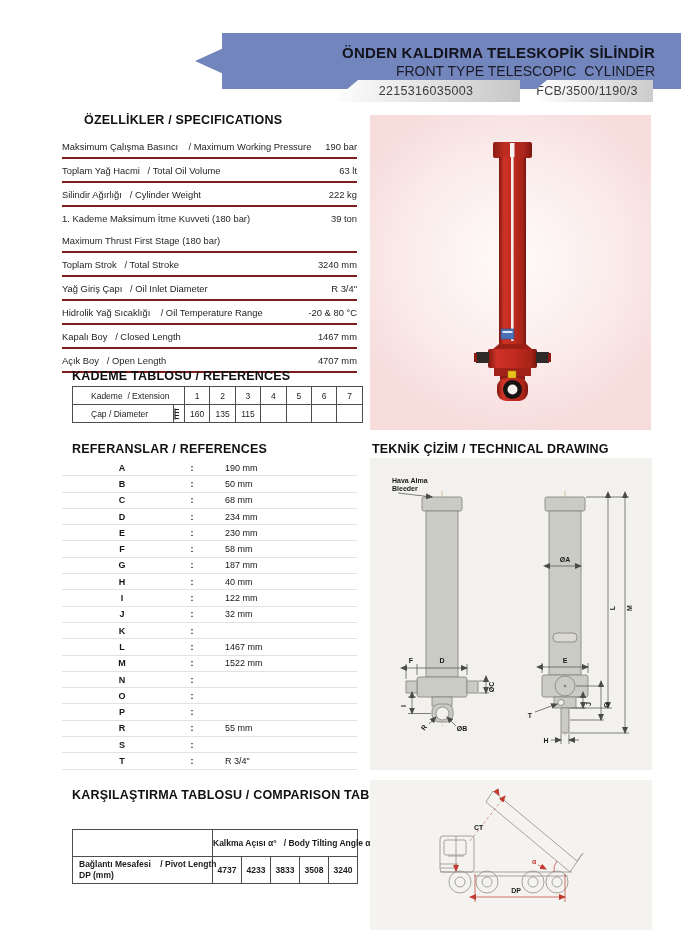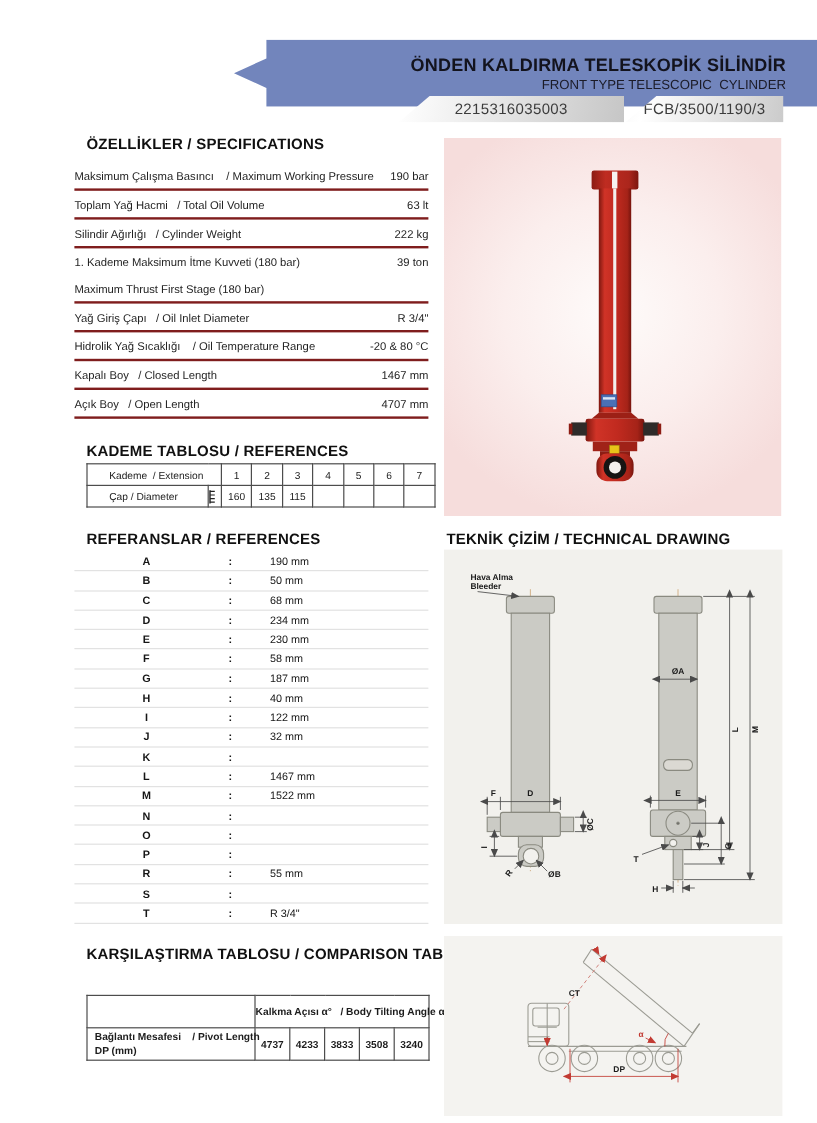--- a/index.html
+++ b/index.html
@@ -9,21 +9,21 @@
   }
   
   .banner{
     position:absolute;left:190px;top:33px;width:491px;height:56px;
     background:#7285bc;
     clip-path:polygon(32px 0,100% 0,100% 100%,32px 100%,32px 72%,5px 50%,32px 28%);
     display:flex;flex-direction:column;justify-content:center;align-items:flex-end;
     padding-right:26px;box-sizing:border-box;
   }
   .banner-title{font-size:15px;font-weight:bold;color:#13131d;letter-spacing:.2px;white-space:pre;}
-  .banner-subtitle{font-size:11px;color:#1b1b27;margin-top:2px;white-space:pre;}
+  .banner-subtitle{font-size:14px;color:#1b1b27;margin-top:2px;white-space:pre;}
   .code-bar{
     position:absolute;top:80px;height:22px;display:flex;align-items:center;justify-content:center;
     font-size:12.5px;color:#3c3c3c;letter-spacing:.3px;
   }
   .code-bar-1{left:332px;width:188px;background:linear-gradient(100deg,#ffffff 0%,#e6e6e6 45%,#c6c6c6 100%);
     clip-path:polygon(26px 0,100% 0,100% 100%,0 100%);}
   .code-bar-2{left:521px;width:132px;background:linear-gradient(100deg,#fafafa 0%,#ffffff 12%,#cbcbcb 100%);
     clip-path:polygon(26px 0,100% 0,100% 100%,0 100%);}
   
   .sec-heading{position:absolute;font-size:12.5px;font-weight:bold;color:#101010;letter-spacing:.2px;white-space:pre;}
@@ -76,41 +76,45 @@
   <div class="banner-title">ÖNDEN KALDIRMA TELESKOPİK SİLİNDİR</div>
   <div class="banner-subtitle">FRONT TYPE TELESCOPIC  CYLINDER</div>
 </div>
 <div class="code-bar code-bar-1">
   <span>2215316035003</span>
 </div>
 <div class="code-bar code-bar-2">
   <span>FCB/3500/1190/3</span>
 </div>
 
-<div class="sec-heading" style="left:72px;top:113px;">ÖZELLİKLER / SPECIFICATIONS</div>
+<div class="sec-heading" style="left:84px;top:113px;">ÖZELLİKLER / SPECIFICATIONS</div>
 <div class="spec-list">
     <div class="spec-row">
       <span class="spec-label">Maksimum Çalışma Basıncı    / Maximum Working Pressure</span>
       <span class="spec-value">190 bar</span>
     </div>
     <div class="spec-row">
       <span class="spec-label">Toplam Yağ Hacmi   / Total Oil Volume</span>
       <span class="spec-value">63 lt</span>
     </div>
     <div class="spec-row">
       <span class="spec-label">Silindir Ağırlığı   / Cylinder Weight</span>
       <span class="spec-value">222 kg</span>
     </div>
     <div class="spec-row no-divider">
       <span class="spec-label">1. Kademe Maksimum İtme Kuvveti (180 bar)</span>
       <span class="spec-value">39 ton</span>
     </div>
     <div class="spec-row">
       <span class="spec-label">Maximum Thrust First Stage (180 bar)</span>
       <span class="spec-value"></span>
+    </div>
+    <div class="spec-row">
+      <span class="spec-label">Toplam Strok   / Total Stroke</span>
+      <span class="spec-value">3240 mm</span>
     </div>
     <div class="spec-row">
       <span class="spec-label">Yağ Giriş Çapı   / Oil Inlet Diameter</span>
       <span class="spec-value">R 3/4"</span>
     </div>
     <div class="spec-row">
       <span class="spec-label">Hidrolik Yağ Sıcaklığı    / Oil Temperature Range</span>
       <span class="spec-value">-20 &amp; 80 °C</span>
     </div>
     <div class="spec-row">

